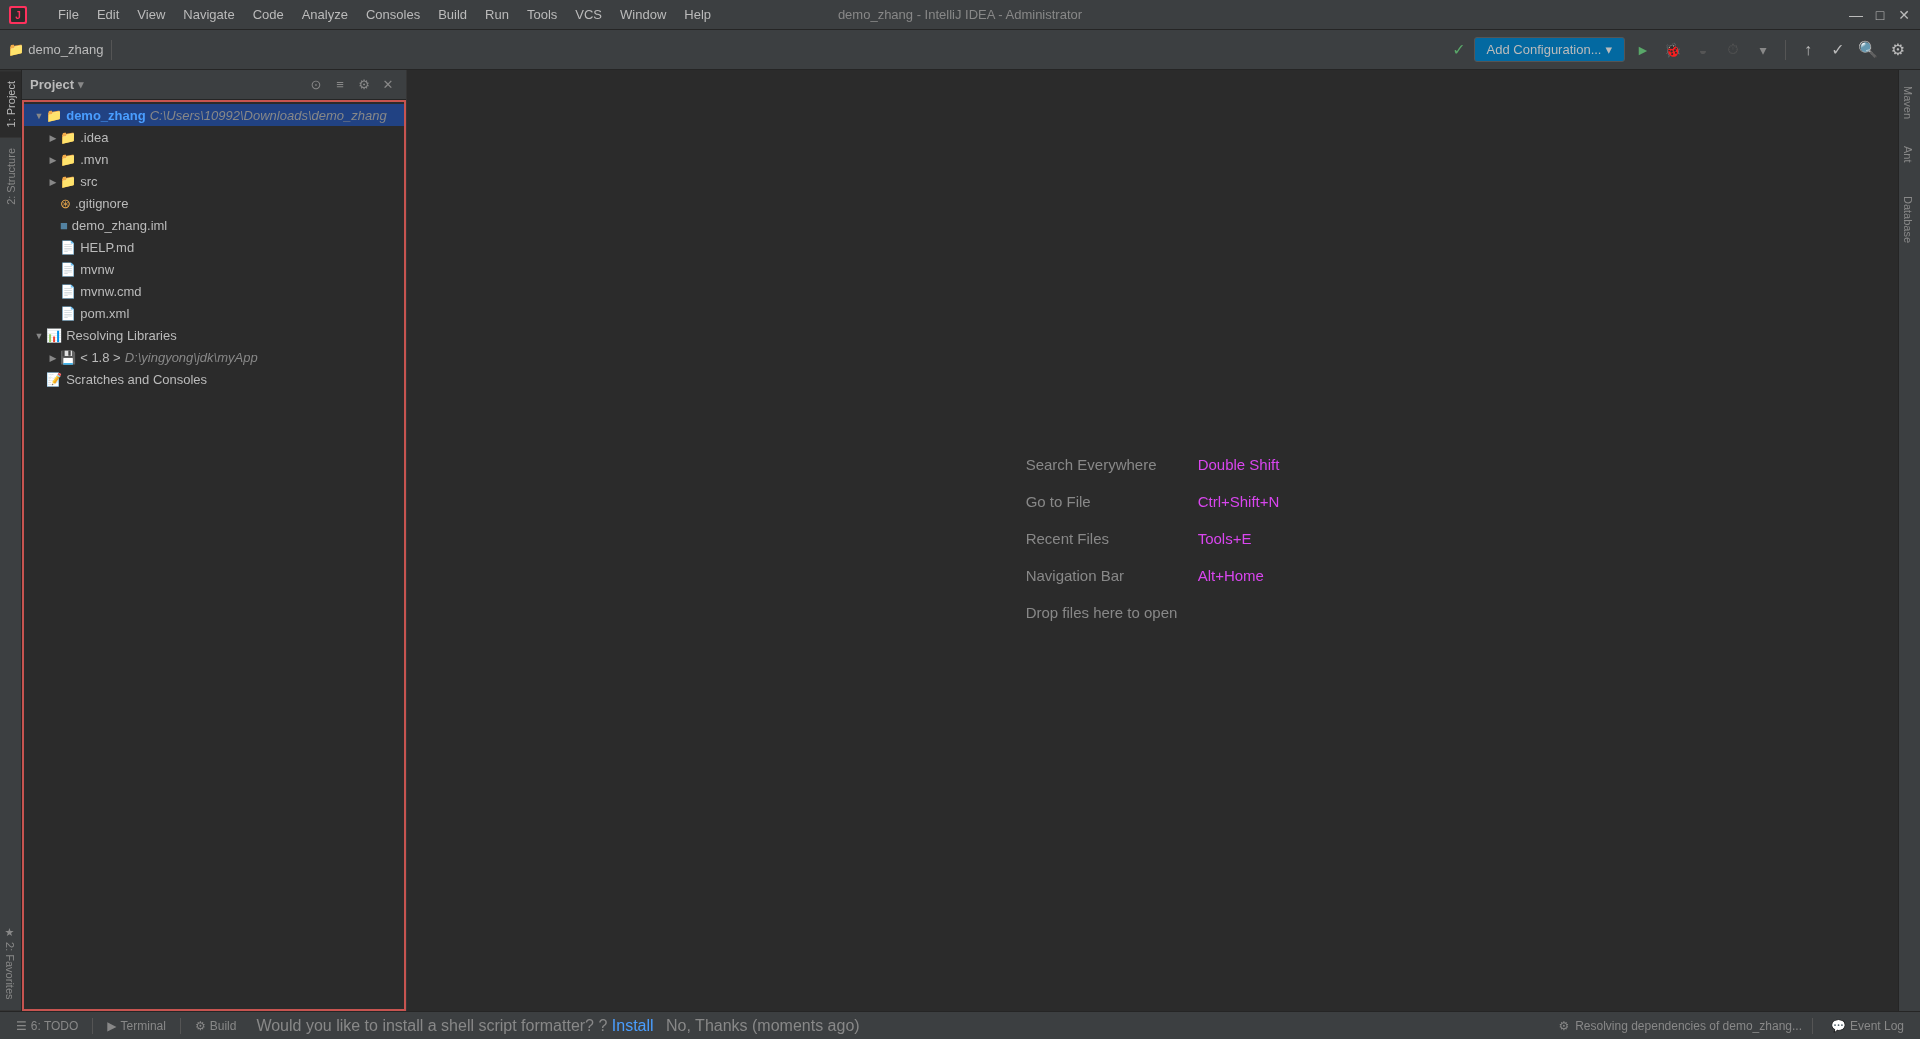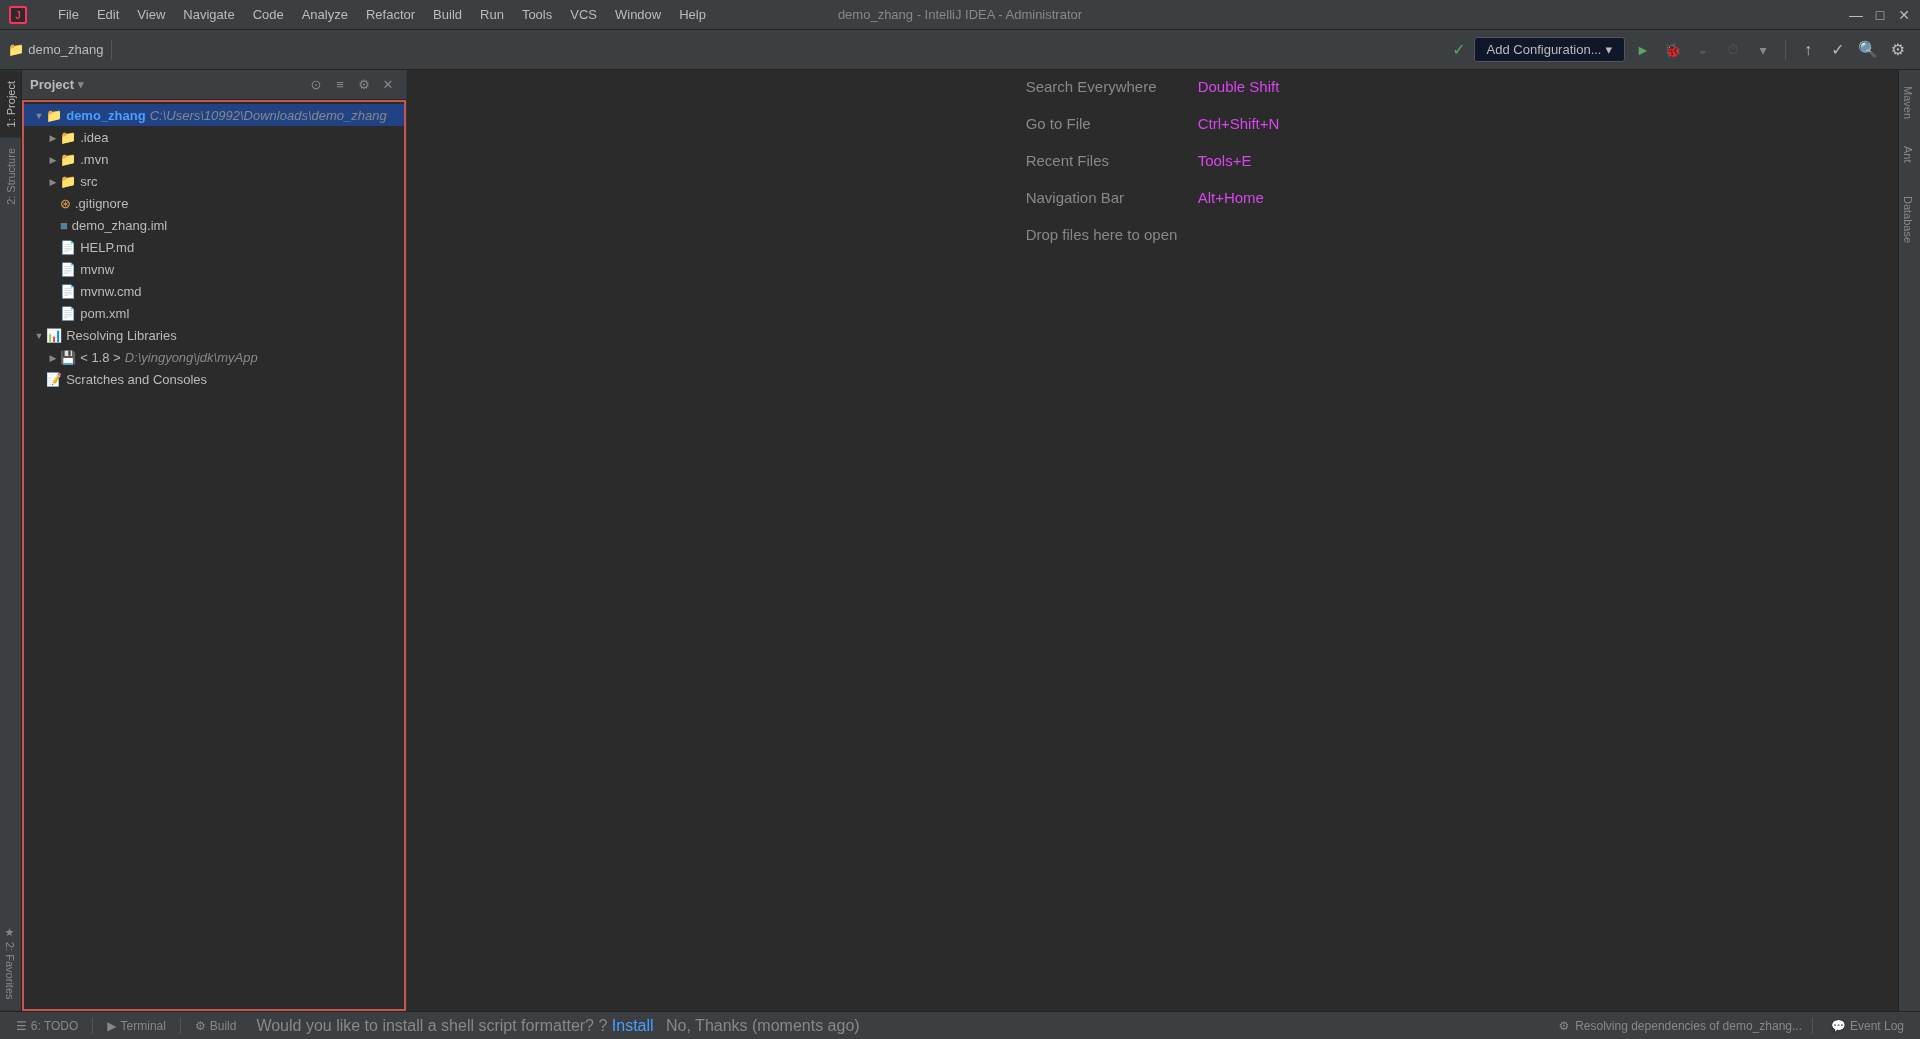--- a/index.html
+++ b/index.html
@@ -90,21 +90,21 @@
       display: flex;
       align-items: center;
       justify-content: center;
       cursor: pointer;
       border-radius: 3px;
       color: #bbbbbb;
       font-size: 16px;
     }
     #toolbar .spacer { flex: 1; }
     #toolbar .add-config {
-      background: #0f172a;
+      background: #0369a1;
       border: 1px solid #555;
       color: #bbbbbb;
       padding: 4px 12px;
       border-radius: 3px;
       font-size: 13px;
       cursor: pointer;
       display: flex;
       align-items: center;
       gap: 4px;
     }
@@ -216,20 +216,21 @@
       color: #888;
       margin-left: 4px;
       font-size: 13px;
       font-style: italic;
     }
 
     
     #editor-area {
       flex: 1;
       display: flex;
+      align-items: center;
       justify-content: center;
       background: #2b2b2b;
     }
     #editor-welcome {
       text-align: left;
       line-height: 2.2;
     }
     .welcome-line {
       display: flex;
       align-items: center;
@@ -377,21 +378,21 @@
     </svg>
   </div>
   <div class="menu-items">
 
   <div class="menu-item">File</div>
       <div class="menu-item">Edit</div>
       <div class="menu-item">View</div>
       <div class="menu-item">Navigate</div>
       <div class="menu-item">Code</div>
       <div class="menu-item">Analyze</div>
-      <div class="menu-item">Refactor</div>
+      <div class="menu-item">Consoles</div>
       <div class="menu-item">Build</div>
       <div class="menu-item">Run</div>
       <div class="menu-item">Tools</div>
       <div class="menu-item">VCS</div>
       <div class="menu-item">Window</div>
       <div class="menu-item">Help</div>
     </div>
   <div class="app-title">demo_zhang - IntelliJ IDEA - Administrator</div>
   <div class="window-controls">
     <div class="win-btn">—</div>

